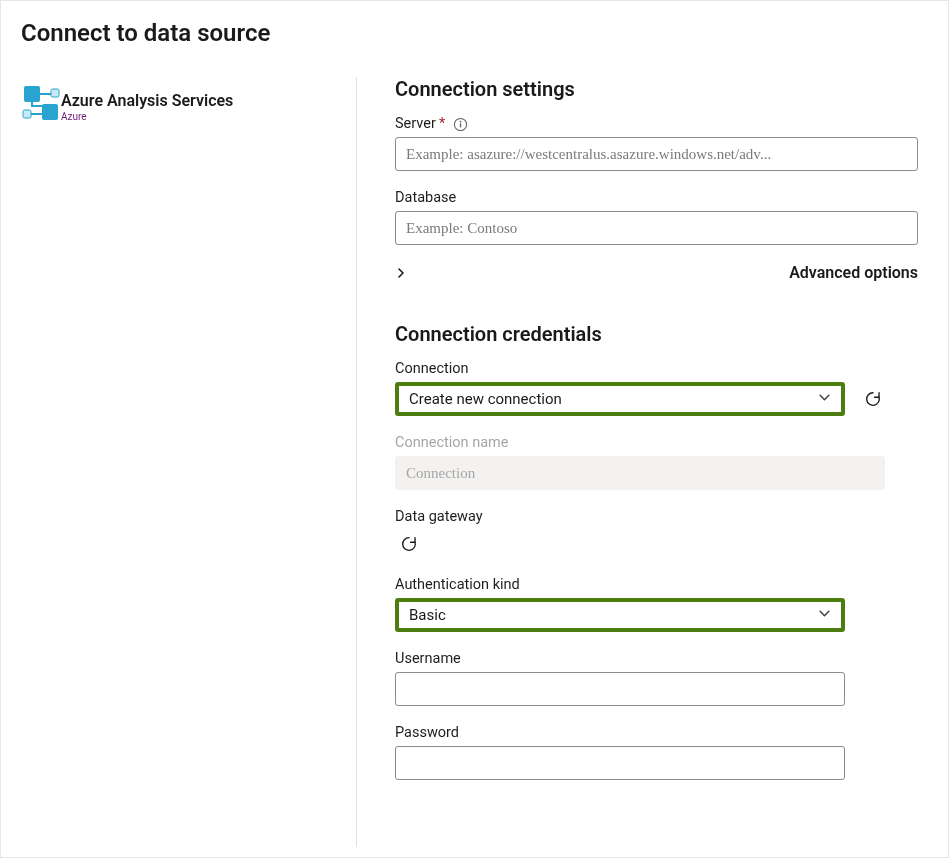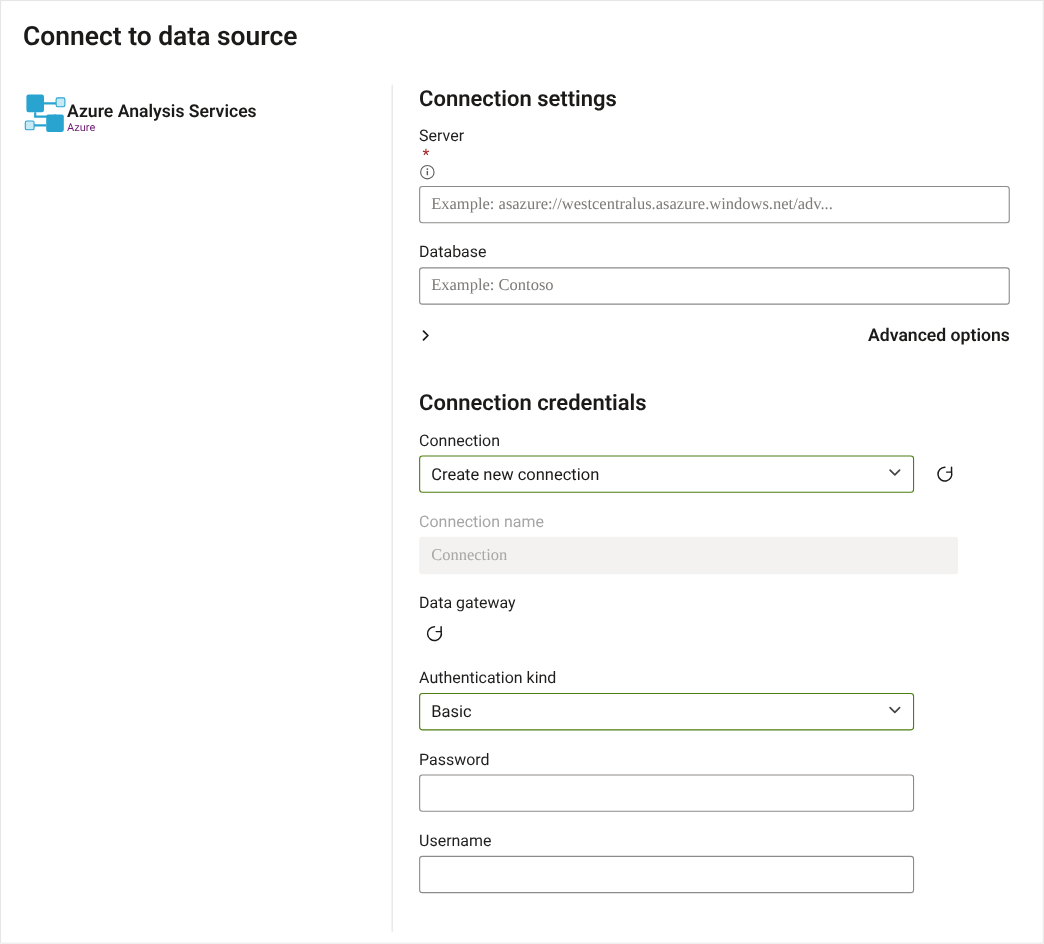--- a/index.html
+++ b/index.html
@@ -29,21 +29,21 @@
     padding: 18px 20px 10px 20px;
     height: calc(100% - 58px);
   }
   .left-col {
     width: 335px;
     padding-right: 20px;
   }
   .right-col {
     flex: 1;
     border-left: 1px solid #e0e0e0;
-    padding-left: 24px;
+    padding-left: 38px;
     padding-right: 10px;
   }
   .source-row {
     display: flex;
     align-items: flex-end;
     gap: 0;
     padding-top: 6px;
   }
   .source-icon-wrap {
     width: 40px;
@@ -83,26 +83,25 @@
     align-items: center;
     gap: 14px;
     max-width: 540px;
   }
   .field-row .select {
     flex: 1;
     max-width: 450px;
   }
   .label {
     display: flex;
-    align-items: flex-start;
+    align-items: flex-end;
     font-size: 14.5px;
     font-weight: 400;
     color: #201f1e;
     margin-bottom: 5px;
-    flex-direction: column;
   }
   .label.disabled {
     color: #a6a6a6;
   }
   .required-star {
     color: #a4262c;
     margin-left: 3px;
     margin-right: 8px;
   }
   .info-icon {
@@ -130,21 +129,21 @@
     background: #f3f2f1;
     border-color: #f3f2f1;
     color: #a6a6a6;
   }
   input.text-input.disabled::placeholder {
     color: #a6a6a6;
   }
   .select {
     position: relative;
     height: 34px;
-    border: 1px solid #4d7c0f;
+    border: 4px solid #4d7c0f;
     border-radius: 3px;
     background: #fff;
     display: flex;
     align-items: center;
     padding: 0 10px;
     font-size: 15px;
     cursor: pointer;
     user-select: none;
   }
   .select .chevron {
@@ -289,24 +288,24 @@
           <span>Basic</span>
           <span class="chevron">
             <svg width="13" height="13" viewBox="0 0 12 12">
                 <path d="M2 4 L6 8 L10 4" fill="none" stroke="#444" stroke-width="1.4" stroke-linecap="round" stroke-linejoin="round"></path>
               </svg>
           </span>
         </div>
       </div>
 
       <div class="field narrow">
+        <div class="label">Username</div>
+        <input class="text-input" type="text" style="">
+      </div>
+
+      <div class="field narrow">
         <div class="label">Password</div>
         <input class="text-input" type="password" style="">
-      </div>
-
-      <div class="field narrow">
-        <div class="label">Username</div>
-        <input class="text-input" type="text" style="">
       </div>
 
     </div>
   </div>
 </div>
 
 </body></html>

